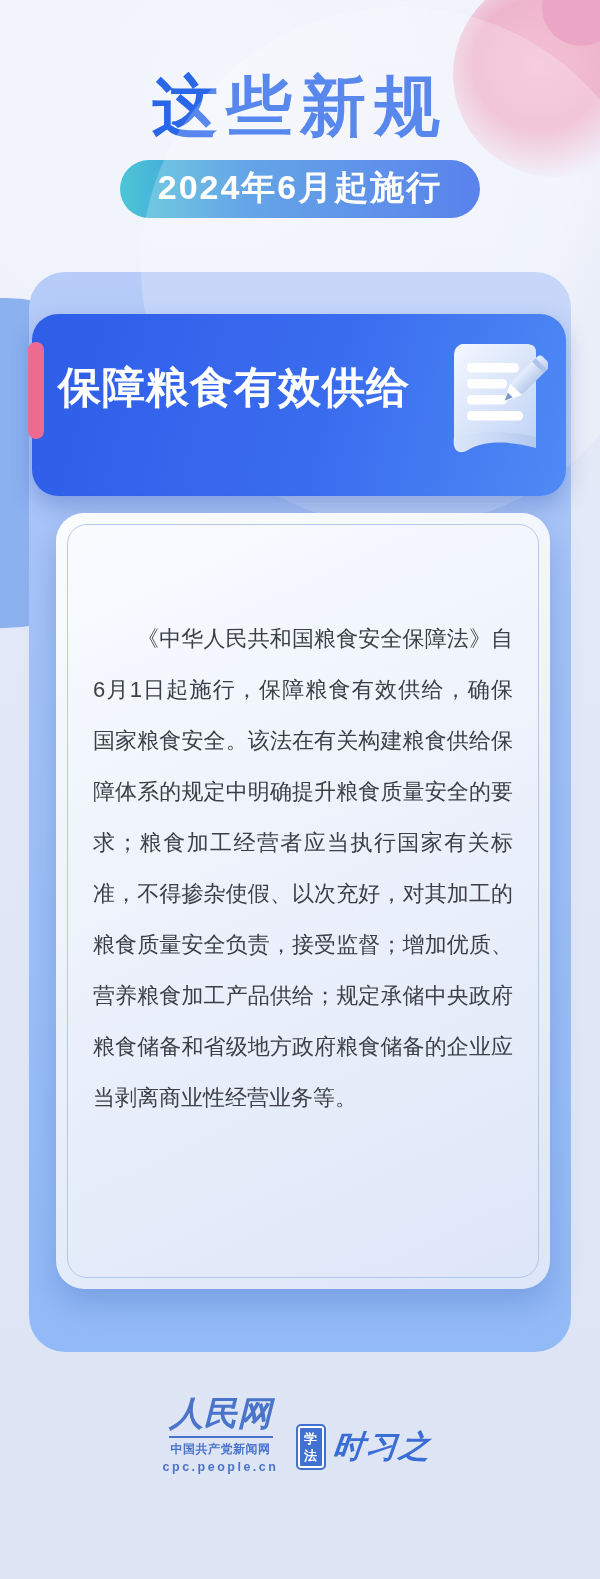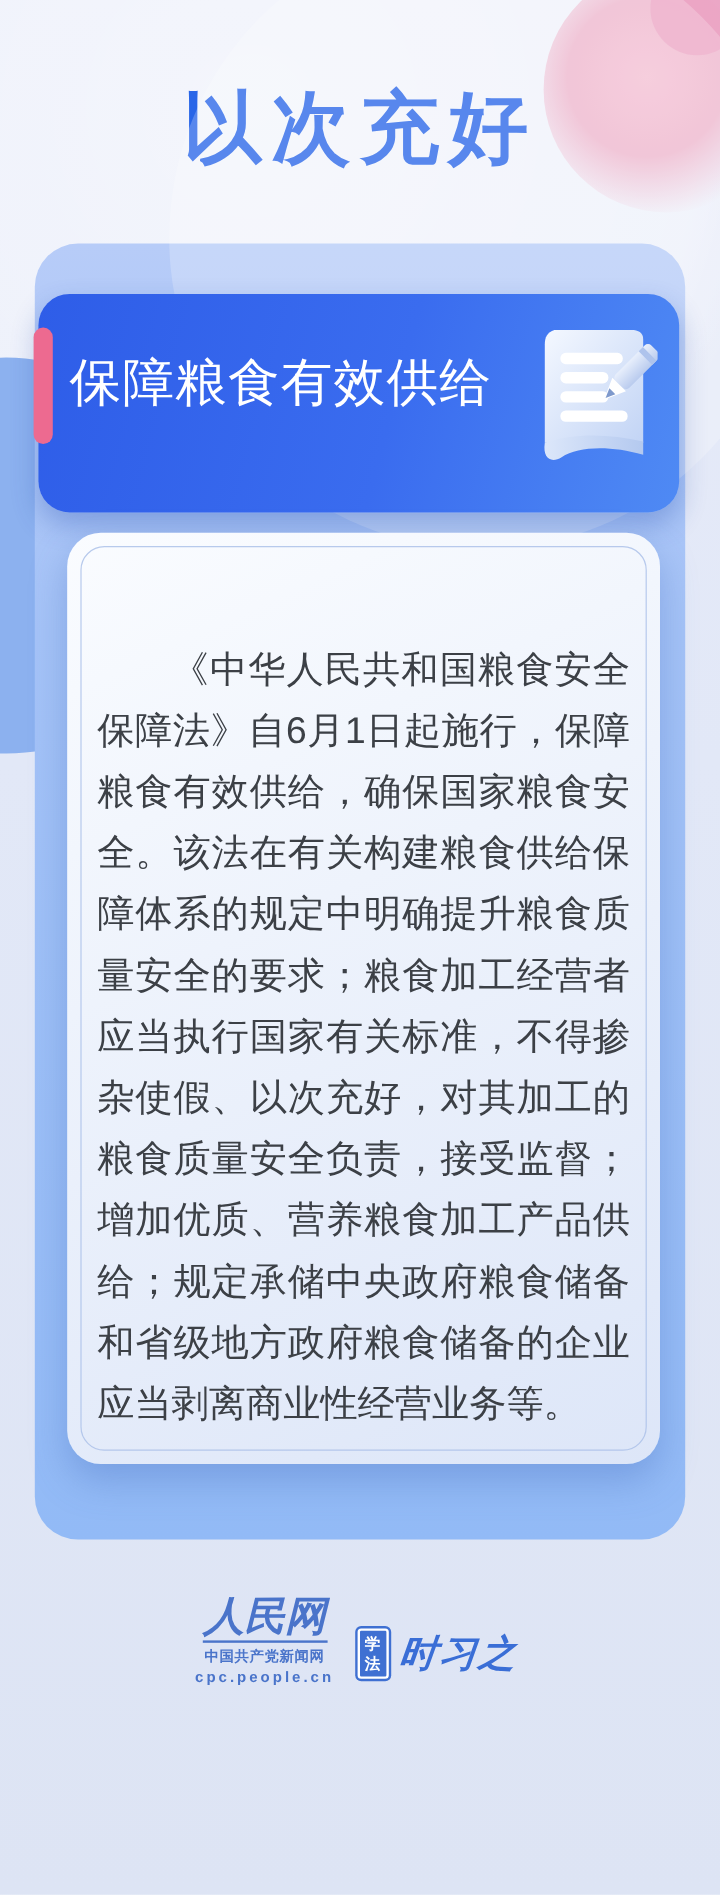--- a/index.html
+++ b/index.html
@@ -32,37 +32,37 @@
     background:linear-gradient(180deg,#b7ccf8 0%,#a5c3f7 30%,#92baf6 100%);}
   .card-glow{position:absolute;right:-90px;top:-265px;width:520px;height:520px;border-radius:50%;
     background:rgba(255,255,255,.22);z-index:1;}
 
   
   .card-header{position:absolute;left:3px;right:5px;top:42px;height:182px;border-radius:26px;z-index:2;
     background:linear-gradient(105deg,#2e5de8 0%,#3a6cef 55%,#4f8af4 100%);
     box-shadow:0 10px 22px rgba(30,70,170,.30);}
   .accent-bar{position:absolute;left:-4px;top:28px;width:16px;height:97px;border-radius:9px;background:#ed6a90;}
   .header-title{position:absolute;left:26px;top:74px;transform:translateY(-50%);
-    color:#ffffff;font-size:43px;font-weight:400;letter-spacing:1px;white-space:nowrap;}
+    color:#ffffff;font-size:43px;font-weight:700;letter-spacing:1px;white-space:nowrap;}
   .doc-icon{position:absolute;right:18px;top:28px;width:104px;height:122px;}
 
   
   .content-card{position:absolute;left:27px;top:241px;width:494px;height:776px;border-radius:28px;z-index:2;
     background:linear-gradient(155deg,#fafcff 0%,#eef3fc 40%,#dde6f8 100%);
     box-shadow:0 14px 30px rgba(70,110,190,.35);}
   .content-inner{position:absolute;left:11px;right:11px;top:11px;bottom:11px;
     border:1px solid rgba(172,193,233,.85);border-radius:20px;}
-  .body-text{position:absolute;left:25px;right:25px;top:88px;margin:0;
-    font-size:31px;line-height:51px;color:#3c4046;font-weight:500;
+  .body-text{position:absolute;left:25px;right:25px;top:88px;margin:12px;
+    font-size:22px;line-height:51px;color:#3c4046;font-weight:500;
     text-align:justify;text-indent:2em;}
 
   
   .footer{position:relative;z-index:1;margin-top:46px;display:flex;justify-content:center;align-items:flex-end;gap:25px;}
   .pd-logo{display:flex;flex-direction:column;align-items:center;color:#4a74ca;width:104px;}
-  .pd-script{font-family:Liberation Sans, sans-serif;font-style:italic;font-weight:700;font-size:34px;line-height:36px;white-space:nowrap;}
+  .pd-script{font-family:Liberation Mono, monospace;font-style:italic;font-weight:700;font-size:34px;line-height:36px;white-space:nowrap;}
   .pd-divider{width:100%;border-top:2px solid #4a74ca;margin:2px 0 3px 0;}
   .pd-name{font-size:12px;font-weight:800;letter-spacing:.5px;white-space:nowrap;}
   .pd-url{font-size:12.5px;font-weight:700;letter-spacing:2.5px;margin-top:2px;white-space:nowrap;}
   .xfz{display:flex;align-items:flex-end;gap:9px;padding-bottom:6px;}
   .xf-stamp{width:22px;height:38px;background:#3f70d2;border:2px solid #ffffff;box-shadow:0 0 0 2px #3f70d2;
     border-radius:3px;display:flex;flex-direction:column;align-items:center;justify-content:center;
     color:#ffffff;font-size:13px;font-weight:700;line-height:17px;}
   .xz-title{font-size:31px;font-weight:900;font-style:italic;color:#3a6ed6;letter-spacing:2px;
     transform:skewX(-6deg);white-space:nowrap;}
 </style>
@@ -71,22 +71,25 @@
 
 <div class="page">
 
   <div class="circle c-white-tl"></div>
   <div class="circle c-pink-big"></div>
   <div class="circle c-pink-small"></div>
   <div class="circle c-blue-left"></div>
 
   <header class="title-block">
     <h1 class="main-title">
-      <span style="display:block">以次充好</span>
+      <span style="display:block">这些新规</span>
     </h1>
+    <div>
+      <span class="badge">2024年6月起施行</span>
+    </div>
   </header>
 
   <section class="card">
     <div class="card-glow"></div>
 
     <div class="card-header">
       <div class="accent-bar"></div>
       <div class="header-title">保障粮食有效供给</div>
 
       <svg class="doc-icon" viewBox="0 0 104 122" aria-hidden="true">

